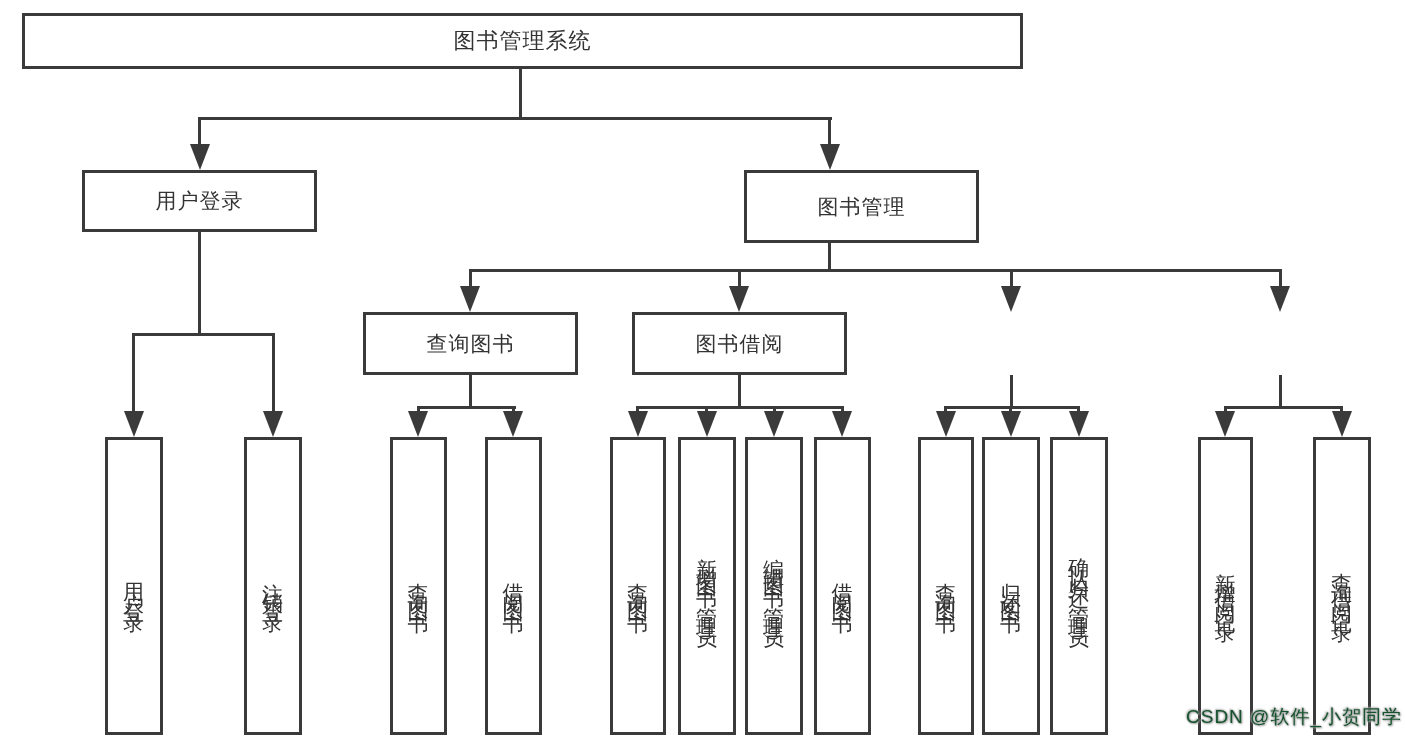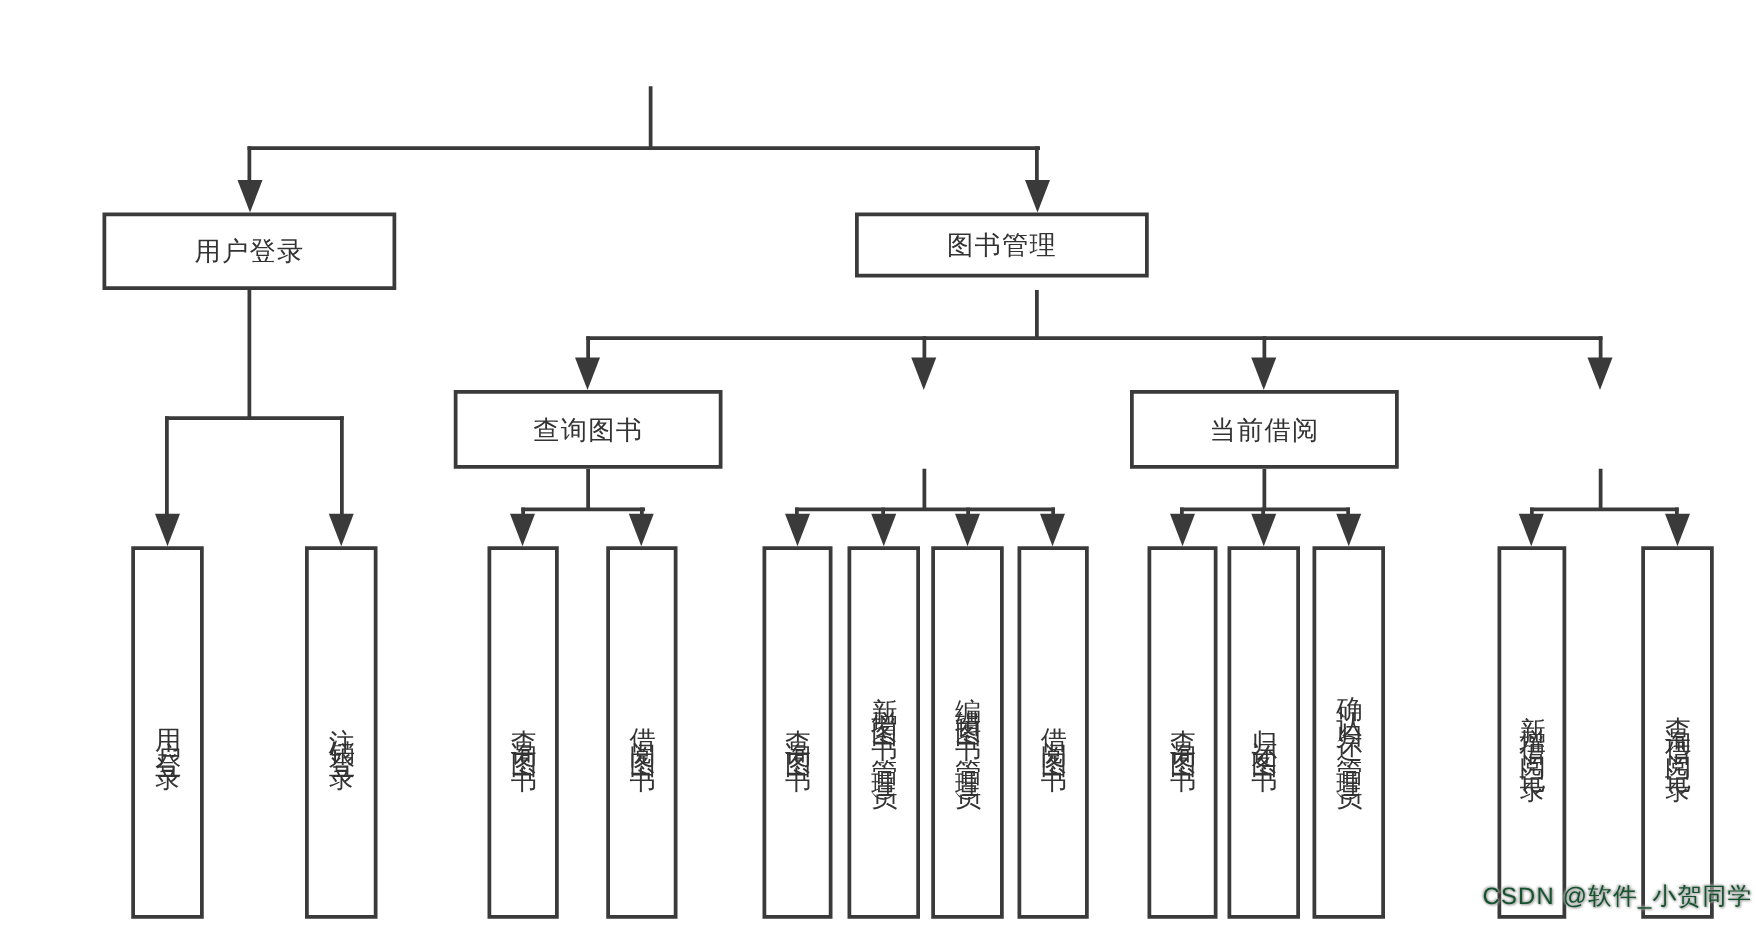--- a/index.html
+++ b/index.html
@@ -86,26 +86,27 @@
   <div class="line" style="left:1077px;top:406px;width:3px;height:9px;"></div>
   <div class="arrow" style="left:1069px;top:411px;"></div>
 
   <div class="line" style="left:1279px;top:375px;width:3px;height:33px;"></div>
   <div class="line" style="left:1224px;top:406px;width:119px;height:3px;"></div>
   <div class="line" style="left:1224px;top:406px;width:3px;height:9px;"></div>
   <div class="arrow" style="left:1215px;top:411px;"></div>
   <div class="line" style="left:1340px;top:406px;width:3px;height:9px;"></div>
   <div class="arrow" style="left:1332px;top:411px;"></div>
 
+  <div class="box root" style="left:22px;top:13px;width:1001px;height:56px;">图书管理系统</div>
 
   <div class="box" style="left:82px;top:170px;width:235px;height:62px;">用户登录</div>
-  <div class="box" style="left:684px;top:170px;width:235px;height:52px;">图书管理</div>
+  <div class="box" style="left:744px;top:170px;width:235px;height:73px;">图书管理</div>
 
   <div class="box" style="left:363px;top:312px;width:215px;height:63px;">查询图书</div>
-  <div class="box" style="left:904px;top:312px;width:215px;height:63px;">当前借阅</div>
+  <div class="box" style="left:632px;top:312px;width:215px;height:63px;">图书借阅</div>
 
   <div class="box vbox" style="left:105px;top:437px;width:58px;height:298px;">用户登录</div>
   <div class="box vbox" style="left:244px;top:437px;width:58px;height:298px;">注销登录</div>
 
   <div class="box vbox" style="left:390px;top:437px;width:57px;height:298px;">查询图书</div>
   <div class="box vbox" style="left:485px;top:437px;width:57px;height:298px;">借阅图书</div>
 
   <div class="box vbox" style="left:610px;top:437px;width:56px;height:298px;">查询图书</div>
   <div class="box vbox" style="left:678px;top:437px;width:58px;height:298px;">新增图书（管理员）</div>
   <div class="box vbox" style="left:745px;top:437px;width:58px;height:298px;">编辑图书（管理员）</div>

